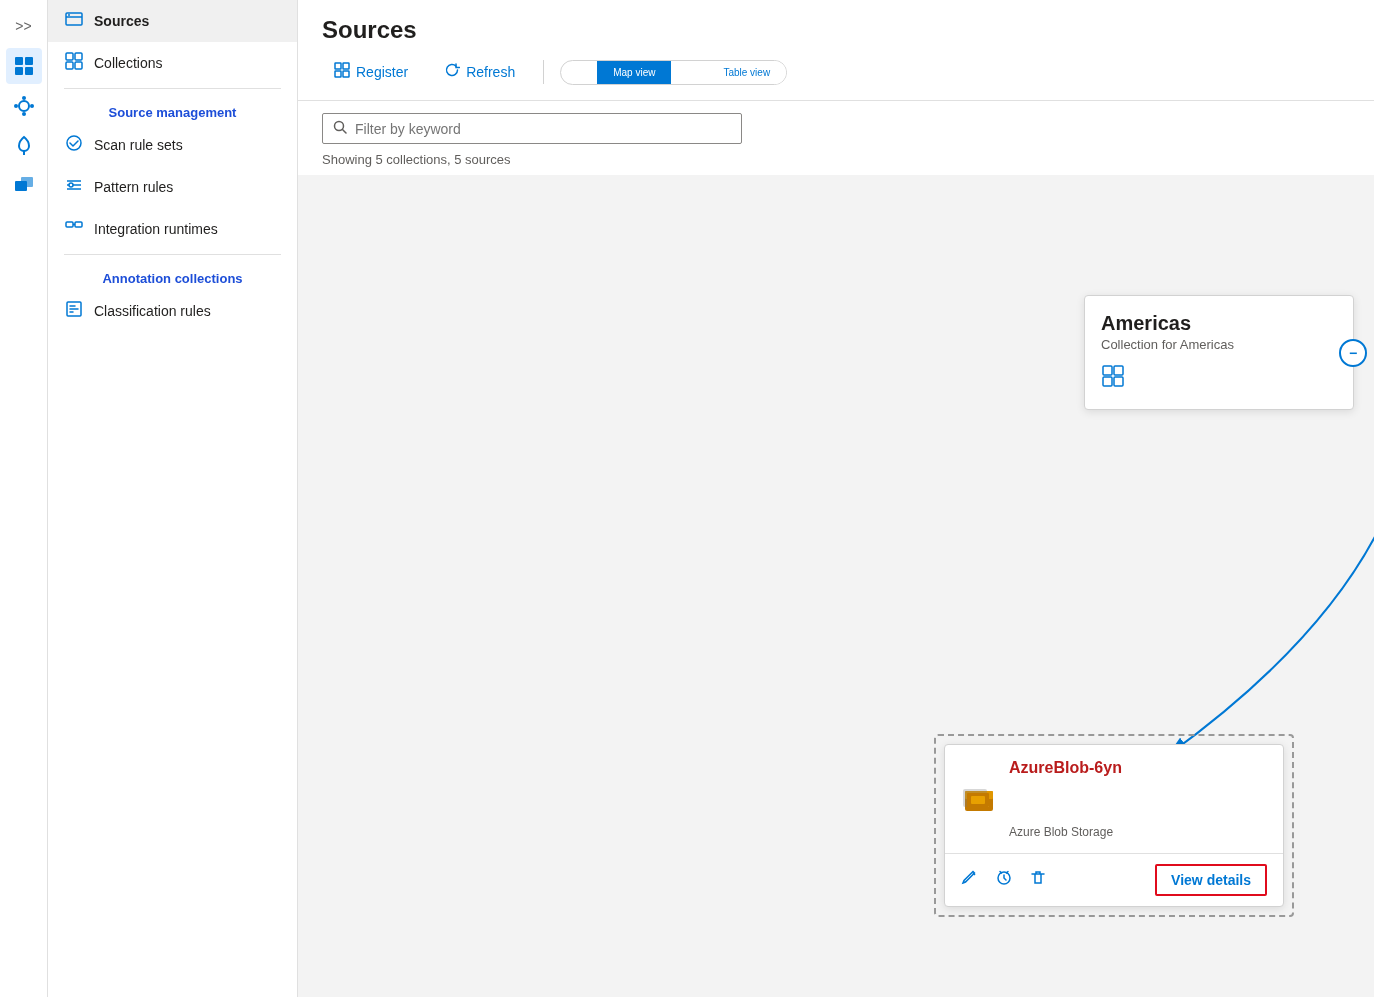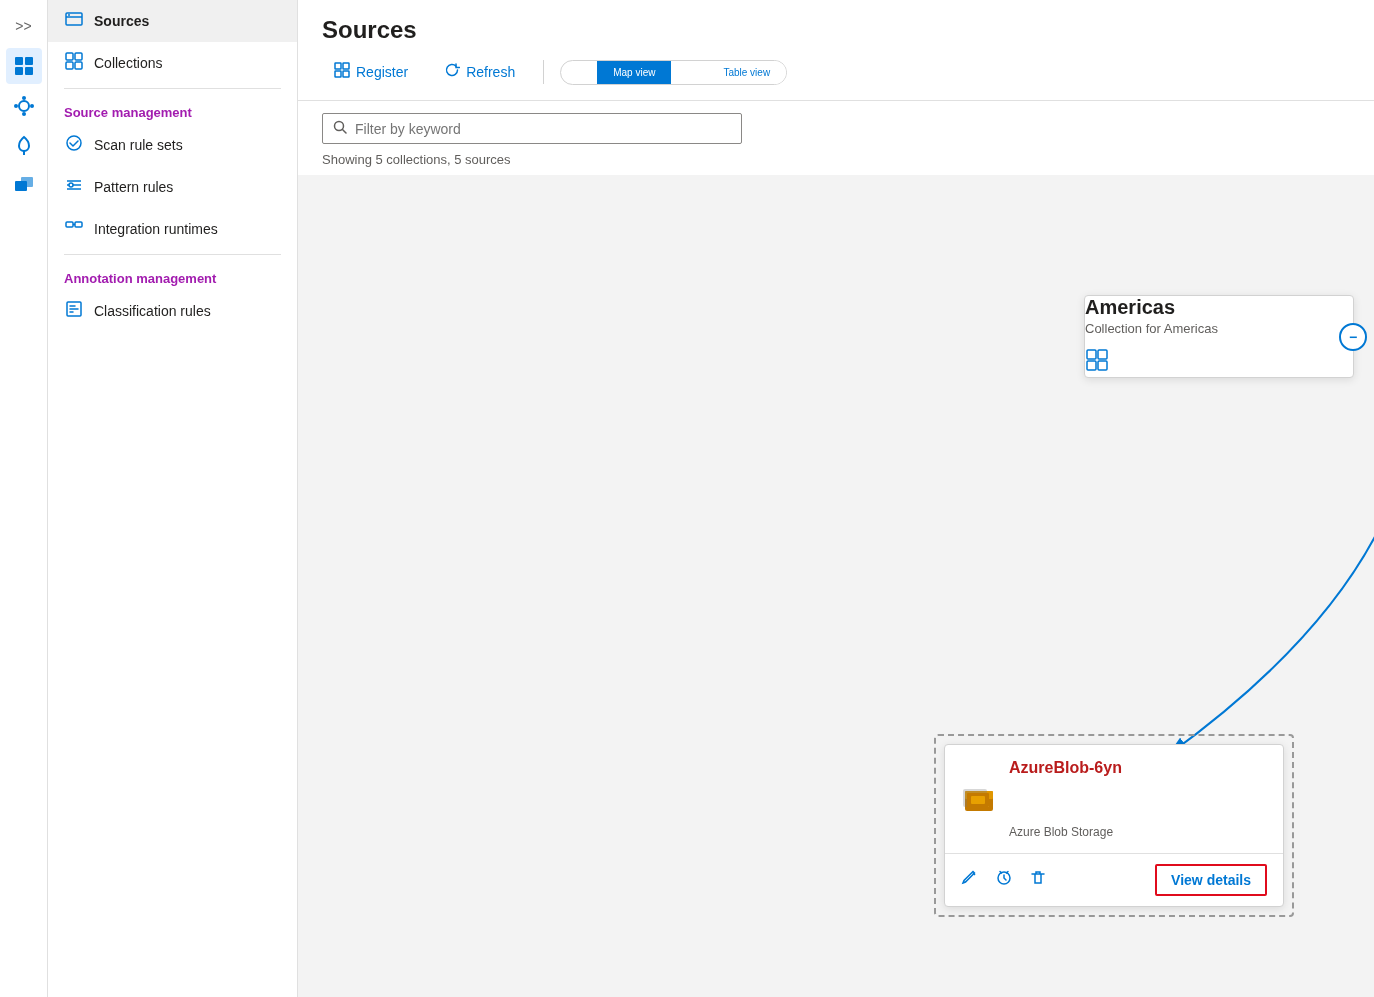--- a/index.html
+++ b/index.html
@@ -69,21 +69,22 @@
     .sidebar-nav-item .nav-icon {
       color: #0078d4;
       font-size: 16px;
       width: 20px;
       text-align: center;
     }
     .sidebar-section-header {
       padding: 12px 16px 4px 16px;
       font-size: 13px;
       font-weight: 700;
-      color: #a21caf;
+      color: #1d4ed8;
+      text-align: center;
     }
     .sidebar-divider {
       height: 1px;
       background: #e0e0e0;
       margin: 4px 16px;
     }
 
     
     .main {
       flex: 1;
@@ -189,20 +190,21 @@
 
     
     .americas-card {
       position: absolute;
       top: 120px;
       right: 20px;
       width: 270px;
       background: #fff;
       border: 1px solid #d2d2d2;
       border-radius: 4px;
+      padding: 16px;
       box-shadow: 0 2px 8px rgba(0,0,0,0.1);
     }
     .americas-card-title {
       font-size: 20px;
       font-weight: 600;
       color: #201f1e;
     }
     .americas-card-subtitle {
       font-size: 13px;
       color: #605e5c;
@@ -396,21 +398,21 @@
       <svg width="18" height="18" viewBox="0 0 18 18" fill="none">
         <rect x="1" y="4" width="7" height="5" rx="1" stroke="#0078d4" stroke-width="1.5"></rect>
         <rect x="10" y="4" width="7" height="5" rx="1" stroke="#0078d4" stroke-width="1.5"></rect>
         <line x1="8" y1="6.5" x2="10" y2="6.5" stroke="#0078d4" stroke-width="1.5"></line>
       </svg>
     </span>
     <span>Integration runtimes</span>
   </div>
 
   <div class="sidebar-divider"></div>
-  <div class="sidebar-section-header">Annotation management</div>
+  <div class="sidebar-section-header">Annotation collections</div>
 
   <div class="sidebar-nav-item">
     <span class="nav-icon">
       <svg width="18" height="18" viewBox="0 0 18 18" fill="none">
         <rect x="2" y="2" width="14" height="14" rx="1" stroke="#0078d4" stroke-width="1.5"></rect>
         <path d="M5 9h8M5 6h5M5 12h3" stroke="#0078d4" stroke-width="1.5" stroke-linecap="round"></path>
       </svg>
     </span>
     <span>Classification rules</span>
   </div>

